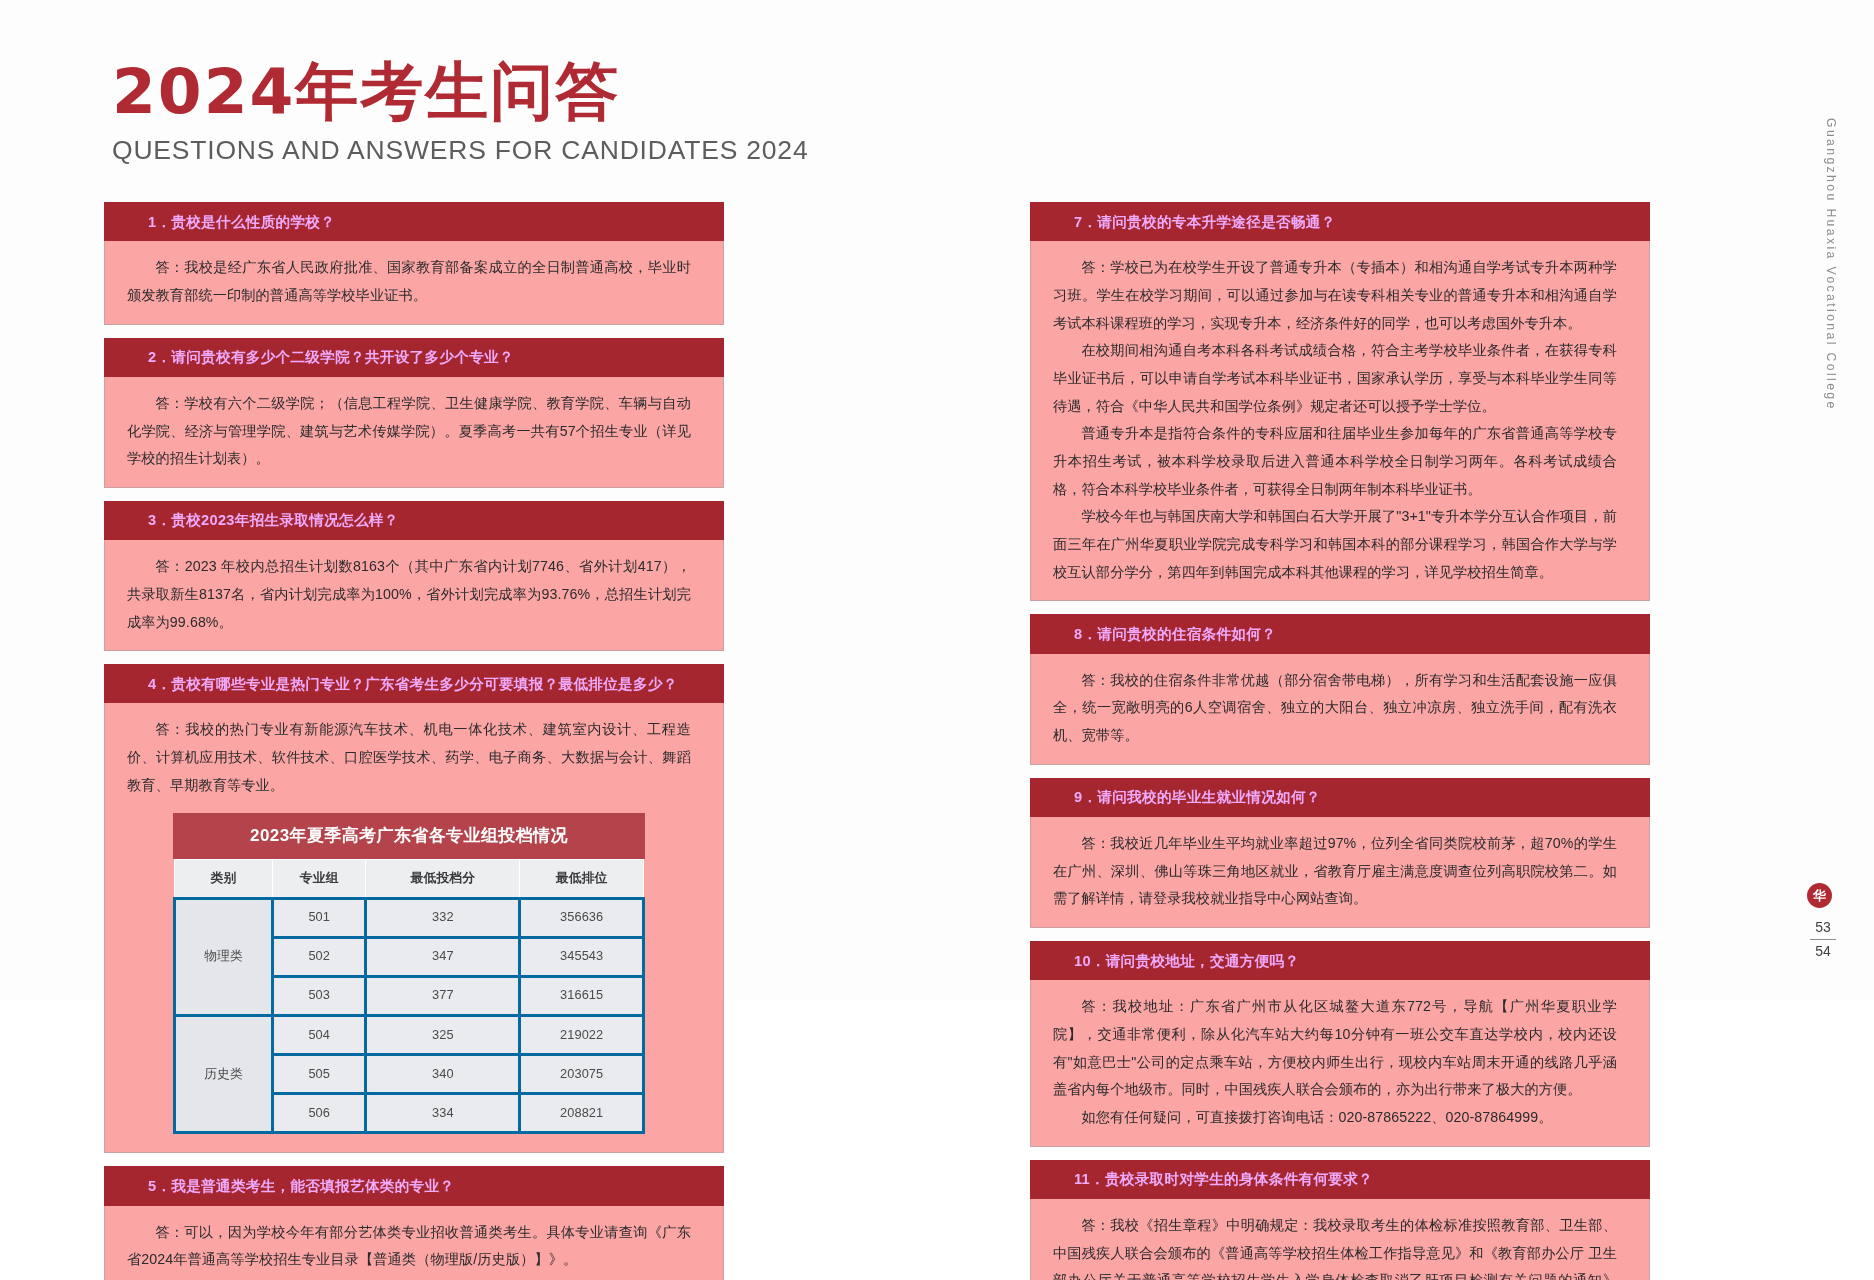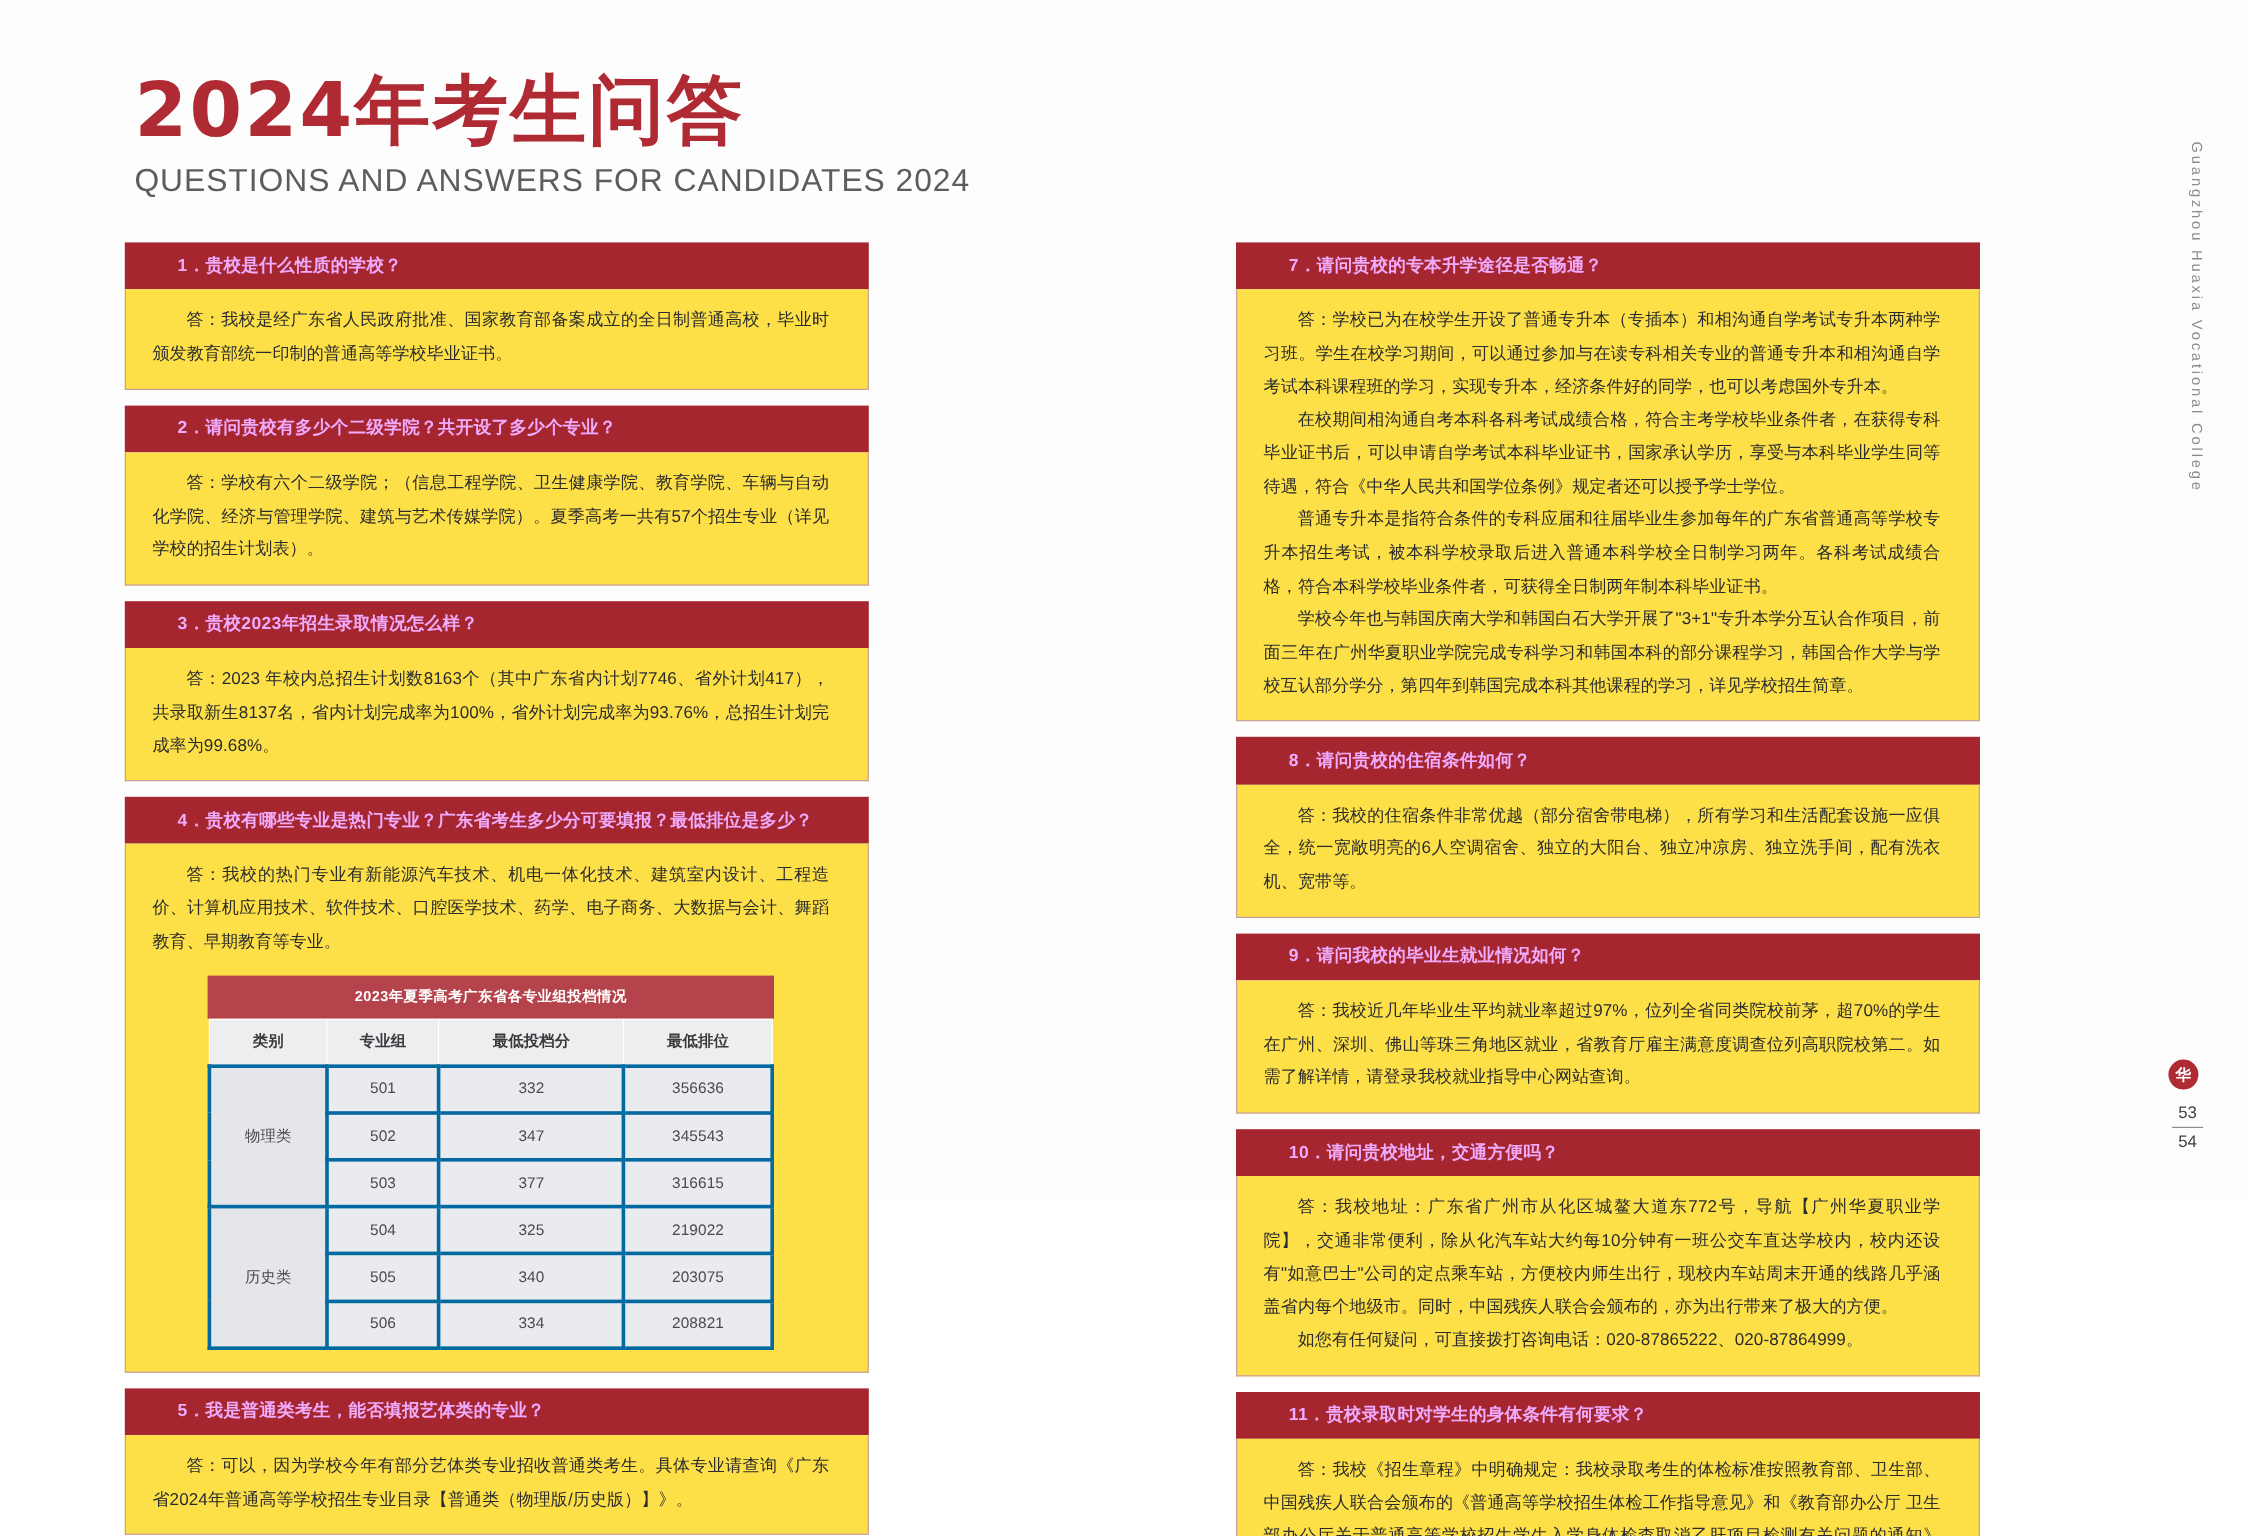--- a/index.html
+++ b/index.html
@@ -47,21 +47,21 @@
   .q-bar {
     background: #a6262f;
     color: #f0abfc;
     font-size: 14.6px;
     font-weight: 700;
     letter-spacing: 0.3px;
     padding: 10.5px 0 10.5px 44px;
     line-height: 1.25;
   }
   .a-body {
-    background: #fde047;
+    background: #fca5a5;
     border: 1px solid #c9a0a4;
     border-top: none;
     padding: 13px 32px 14px 22px;
     font-size: 14.2px;
     line-height: 1.95;
     color: #2b2b2d;
     text-align: justify;
     letter-spacing: 0.1px;
   }
   .a-body p { text-indent: 2em; }
@@ -74,21 +74,21 @@
   }
   table.score {
     width: 100%;
     border-collapse: collapse;
     font-size: 12.6px;
     color: #3a3a3c;
   }
   table.score caption {
     background: #b5434b;
     color: #ffffff;
-    font-size: 12px;
+    font-size: 17px;
     font-weight: 600;
     padding: 6.5px 0;
     letter-spacing: 0.4px;
   }
   table.score th {
     background: #eceef0;
     font-weight: 700;
     padding: 6px 0;
     text-align: center;
     border: 1px solid #ffffff;

